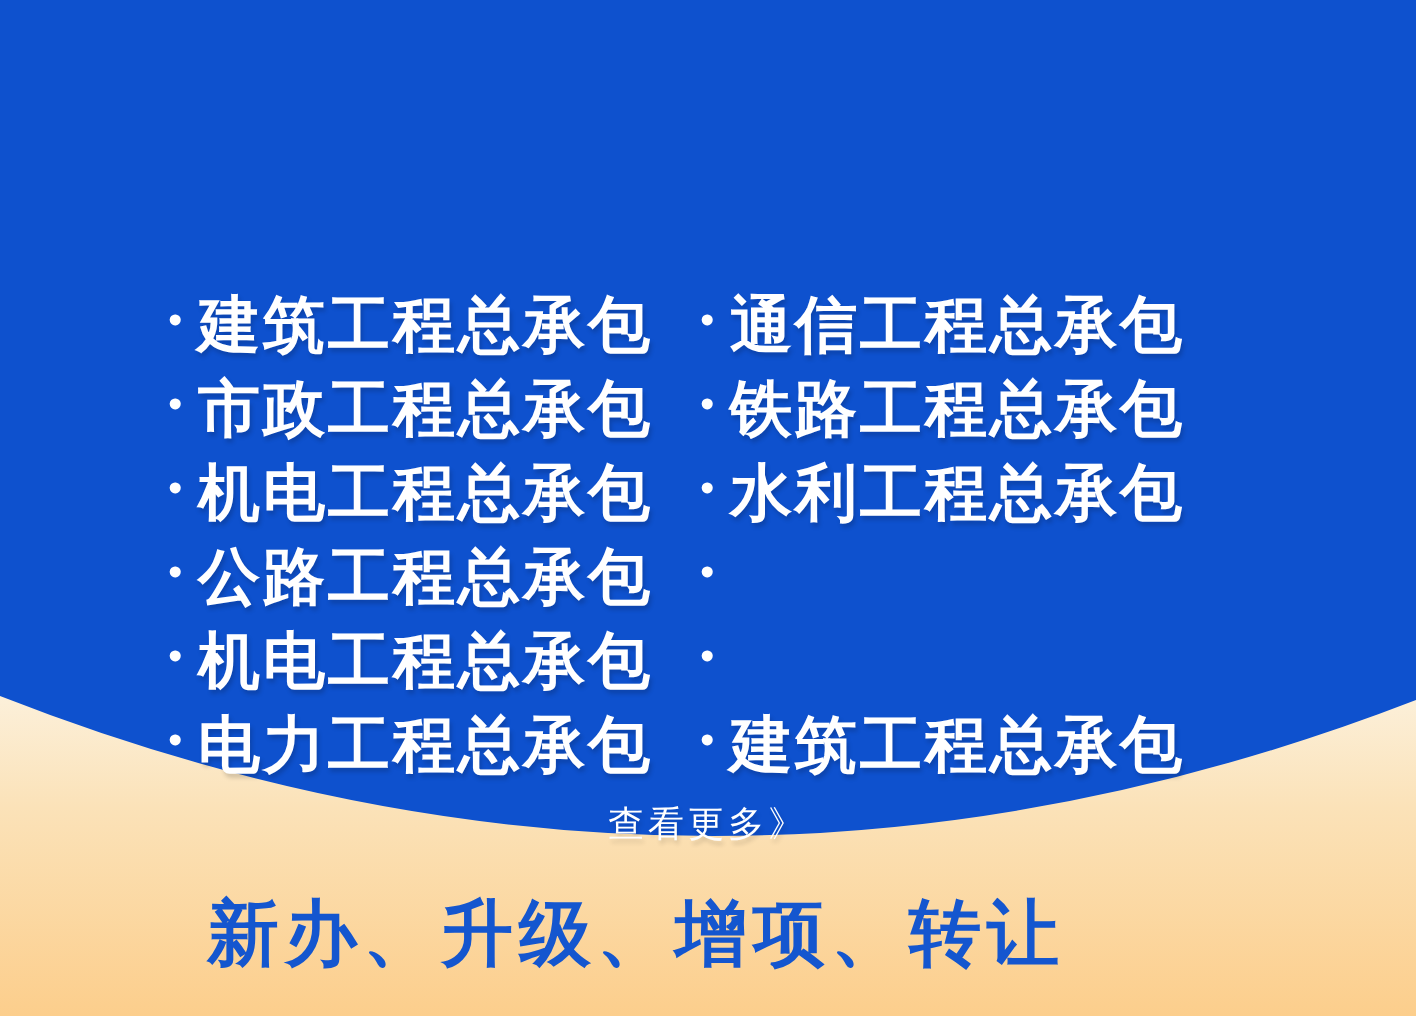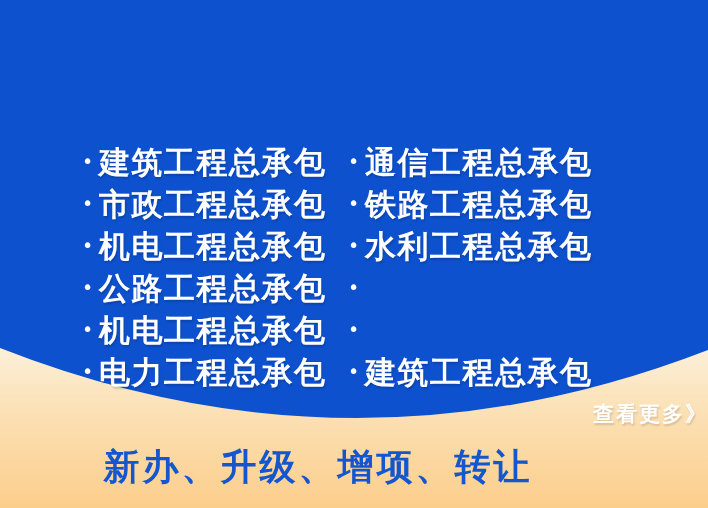--- a/index.html
+++ b/index.html
@@ -84,24 +84,24 @@
     color: #FFFFFF;
     text-shadow: 1px 2px 2px rgba(0,0,0,0.17);
   }
 
   
   .more {
     position: absolute;
     top: 400px;
     left: 0;
     width: 708px;
-    text-align: right;
+    text-align: center;
     color: #FFFFFF;
-    font-size: 21px;
-    font-weight: bold;
+    font-size: 18px;
+    font-weight: normal;
     letter-spacing: 2px;
     white-space: nowrap;
     text-shadow: 1px 2px 2px rgba(0,0,0,0.15);
   }
   .services {
     position: absolute;
     top: 443px;
     left: 0;
     width: 636px;
     text-align: center;

